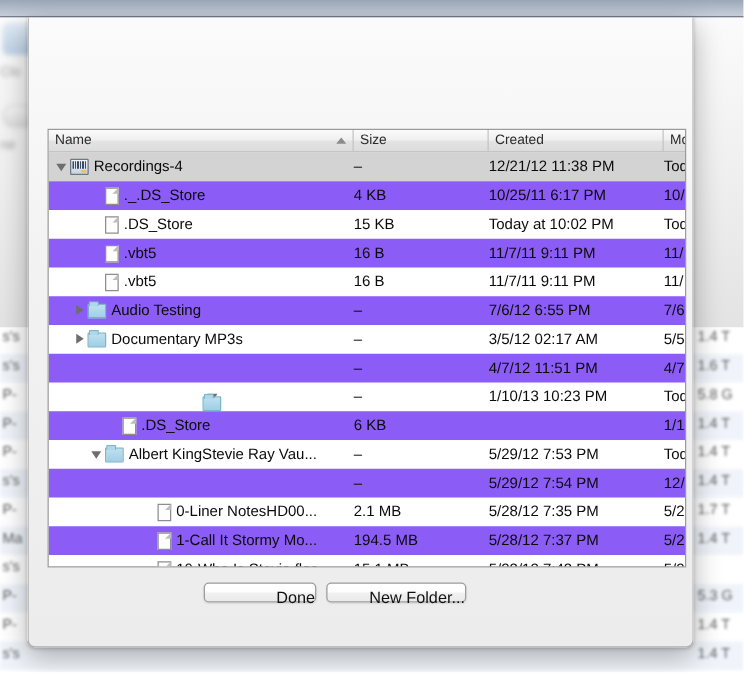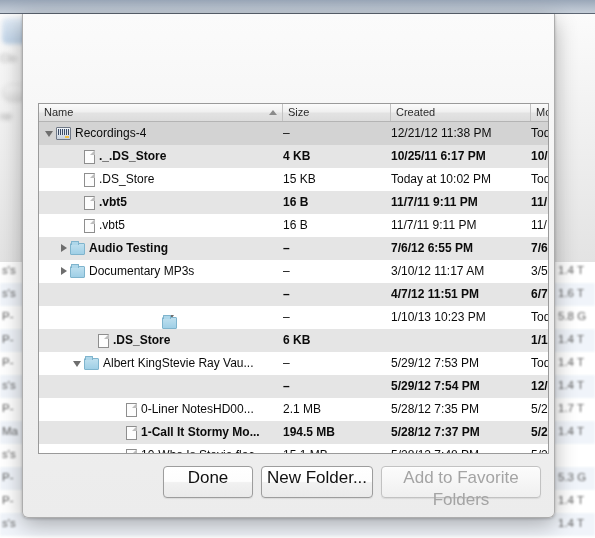--- a/index.html
+++ b/index.html
@@ -87,21 +87,21 @@
     position:absolute; right:5px; top:6px;
     width:0; height:0;
     border-left:4px solid transparent; border-right:4px solid transparent;
     border-bottom:5px solid #8b8b8b;
   }
   #rows { position:relative; width:100%; height:332px; }
   .row {
     position:relative; height:23px; width:100%;
     font-size:12px; color:#0b0b0b; white-space:nowrap;
   }
-  .row.alt { background:#e5e5e5;font-weight:bold; }
+  .row.alt { background:#8b5cf6; }
   .row.sel { background:#d3d3d3; }
   .cell-name {
     position:absolute; left:0; top:0; height:23px; line-height:23px;
     display:flex; align-items:center;
   }
   .cell-size { position:absolute; left:244px; top:0; height:23px; line-height:23px; }
   .cell-created { position:absolute; left:352px; top:0; height:23px; line-height:23px; }
   .cell-modified {
     position:absolute; left:492px; top:0; height:23px; line-height:23px;
     width:19px; overflow:hidden;
@@ -153,22 +153,22 @@
     background: repeating-linear-gradient(90deg,#3b4b66 0 1px,#dfe6ee 1px 2px);
   }
   .ic-drive:after{
     content:""; position:absolute; left:8px; bottom:1px; width:4px; height:2px;
     background:#f2c14b;
   }
 
   
   #button-bar { position:absolute; left:0; top:452px; width:533px; height:30px; }
   .btn {
-    position:absolute; top:0; height:32px; line-height:22px;
-    font-size:17px; text-align:center; color:#111;
+    position:absolute; top:0; height:16px; line-height:22px;
+    font-size:13px; text-align:right; color:#111;
     background: linear-gradient(180deg,#ffffff 0%, #fdfdfd 48%, #f1f1f1 52%, #eaeaea 100%);
     border:1px solid #9d9d9d; border-radius:4px;
     box-shadow: 0 1px 0 rgba(255,255,255,.7) inset, 0 1px 1px rgba(0,0,0,.08);
   }
   .btn.disabled { color:#a4a4a4; border-color:#c2c2c2;
     background: linear-gradient(180deg,#fcfcfc 0%, #f6f6f6 50%, #efefef 100%); }
   #btn-done { left:140px; width:90px; }
   #btn-newfolder { left:238px; width:112px; }
   #btn-fav { left:358px; width:160px; }
 
@@ -340,27 +340,27 @@
             <div class="cell-created">7/6/12 6:55 PM</div>
             <div class="cell-modified">7/6</div>
           </div>
           <div class="row">
             <div class="cell-name" style="left: 20px; width: 224px;">
               <span class="tri closed"></span>
               <span class="ic ic-folder"></span>
               <span class="name-text">Documentary MP3s</span>
             </div>
             <div class="cell-size">–</div>
-            <div class="cell-created">3/10/12 11:17 AM</div>
-            <div class="cell-modified">3/5</div>
+            <div class="cell-created">3/5/12 02:17 AM</div>
+            <div class="cell-modified">5/5</div>
           </div>
           <div class="row alt">
             <div class="cell-size">–</div>
             <div class="cell-created">4/7/12 11:51 PM</div>
-            <div class="cell-modified">6/7</div>
+            <div class="cell-modified">4/7</div>
           </div>
           <div class="row">
             <div class="cell-name" style="left: 20px; width: 224px; flex-direction: column;">
               <span class="tri open"></span>
               <span class="ic ic-folder"></span>
               <span class="name-text">HDTracks Music</span>
             </div>
             <div class="cell-size">–</div>
             <div class="cell-created">1/10/13 10:23 PM</div>
             <div class="cell-modified">Tod</div>
@@ -419,17 +419,16 @@
             <div class="cell-created">5/28/12 7:48 PM</div>
             <div class="cell-modified">5/2</div>
           </div>
         </div>
       <div id="list-scroll"></div>
     </div>
 
     <div id="button-bar">
       <div class="btn" id="btn-done">Done</div>
       <div class="btn" id="btn-newfolder">New Folder...</div>
-      <div class="btn disabled" id="btn-fav">Add to Favorite Folders</div>
     </div>
 
   </div>
 </div>
 
 </body></html>

